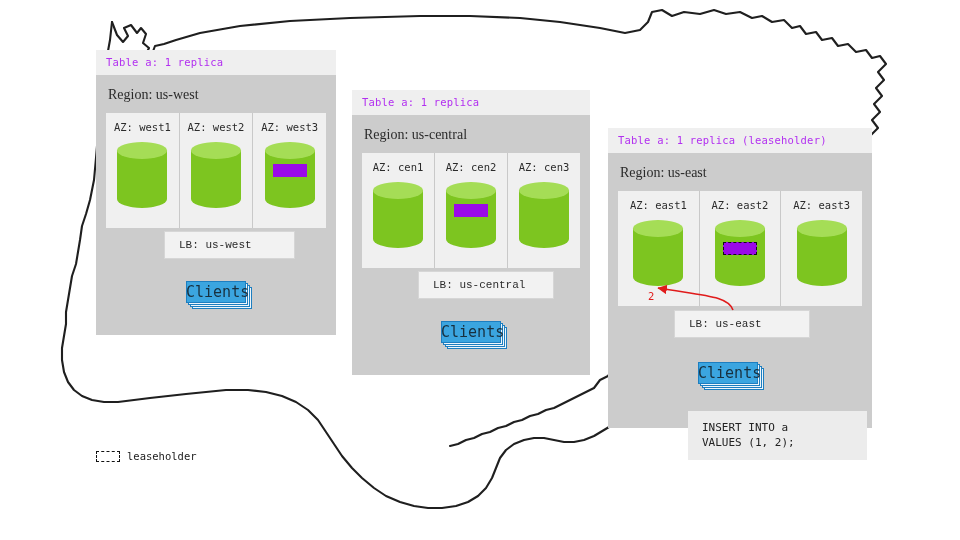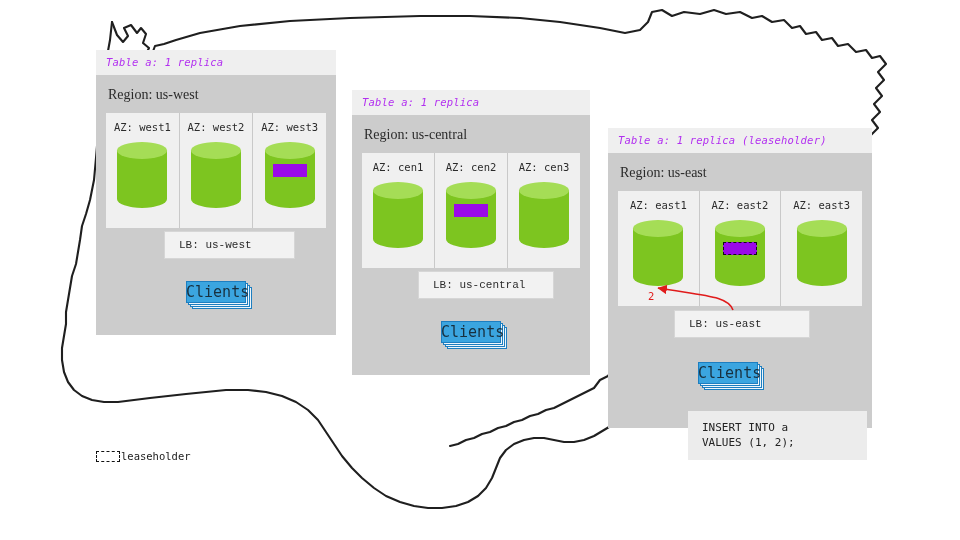--- a/index.html
+++ b/index.html
@@ -18,21 +18,20 @@
     position: absolute;
     box-sizing: border-box;
   }
   .region-head {
     background: #efefef;
     padding: 6px 10px 7px 10px;
     font-size: 10.5px;
     color: #b22ff0;
     letter-spacing: .2px;
     white-space: nowrap;
-    font-style: italic;
   }
   .region-body {
     background: #cccccc;
     padding: 8px 10px 12px 10px;
   }
   .region-title {
     font-size: 14px;
     color: #2b2b2b;
     padding: 4px 2px 10px 2px;
     white-space: nowrap;
@@ -134,21 +133,21 @@
     color: #222;
     padding: 9px 14px 10px 14px;
     white-space: pre;
   }
 
   
   .legend {
     position: absolute;
     display: flex;
     align-items: center;
-    gap: 1px;
+    gap: 7px;
   }
   .legend-swatch {
     width: 24px; height: 11px;
     border: 1.5px dashed #111;
     box-sizing: border-box;
   }
   .legend-text {
     font-size: 10.5px;
     color: #1a1a1a;
   }

